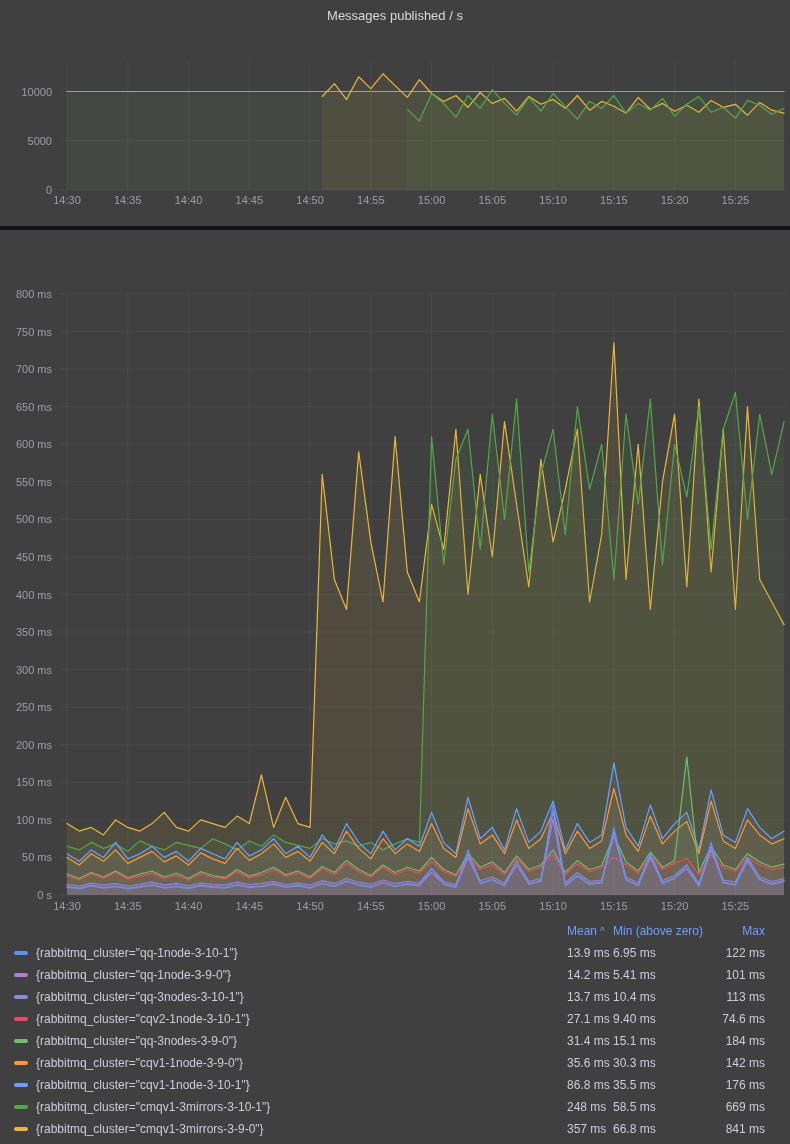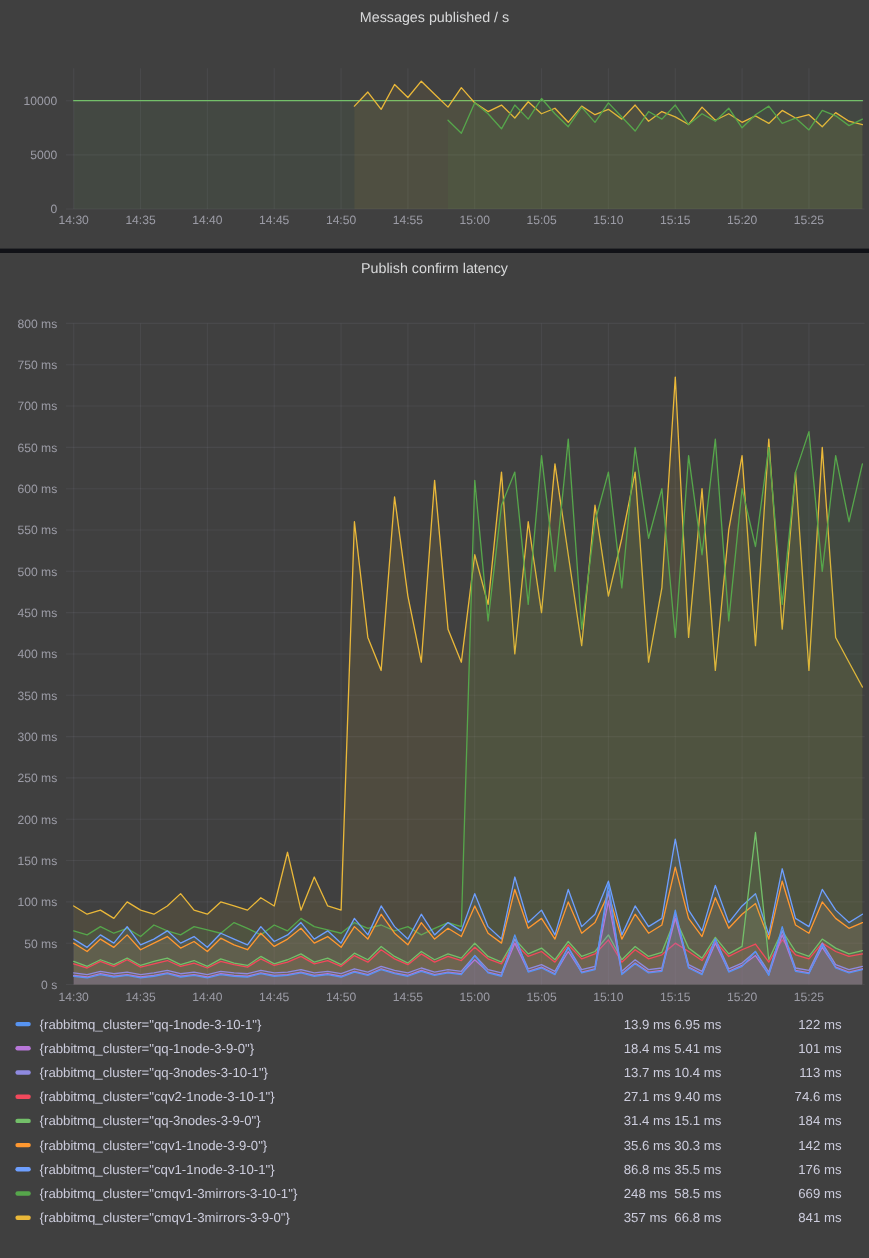--- a/index.html
+++ b/index.html
@@ -79,21 +79,20 @@
         <path d="M67.0,61.5 L79.2,61.5 L91.3,61.5 L103.5,61.5 L115.6,61.5 L127.8,61.5 L139.9,61.5 L152.1,61.5 L164.2,61.5 L176.4,61.5 L188.5,61.5 L200.7,61.5 L212.8,61.5 L225.0,61.5 L237.1,61.5 L249.3,61.5 L261.4,61.5 L273.6,61.5 L285.7,61.5 L297.9,61.5 L310.1,61.5 L322.2,61.5 L334.4,61.5 L346.5,61.5 L358.7,61.5 L370.8,61.5 L383.0,61.5 L395.1,61.5 L407.3,61.5 L419.4,61.5 L431.6,61.5 L443.7,61.5 L455.9,61.5 L468.0,61.5 L480.2,61.5 L492.3,61.5 L504.5,61.5 L516.6,61.5 L528.8,61.5 L540.9,61.5 L553.1,61.5 L565.3,61.5 L577.4,61.5 L589.6,61.5 L601.7,61.5 L613.9,61.5 L626.0,61.5 L638.2,61.5 L650.3,61.5 L662.5,61.5 L674.6,61.5 L686.8,61.5 L698.9,61.5 L711.1,61.5 L723.2,61.5 L735.4,61.5 L747.5,61.5 L759.7,61.5 L771.8,61.5 L784.0,61.5 L784.0,160 L67.0,160 Z" fill="#73BF69" fill-opacity="0.07" stroke="none"></path>
         <path d="M67.0,61.5 L79.2,61.5 L91.3,61.5 L103.5,61.5 L115.6,61.5 L127.8,61.5 L139.9,61.5 L152.1,61.5 L164.2,61.5 L176.4,61.5 L188.5,61.5 L200.7,61.5 L212.8,61.5 L225.0,61.5 L237.1,61.5 L249.3,61.5 L261.4,61.5 L273.6,61.5 L285.7,61.5 L297.9,61.5 L310.1,61.5 L322.2,61.5 L334.4,61.5 L346.5,61.5 L358.7,61.5 L370.8,61.5 L383.0,61.5 L395.1,61.5 L407.3,61.5 L419.4,61.5 L431.6,61.5 L443.7,61.5 L455.9,61.5 L468.0,61.5 L480.2,61.5 L492.3,61.5 L504.5,61.5 L516.6,61.5 L528.8,61.5 L540.9,61.5 L553.1,61.5 L565.3,61.5 L577.4,61.5 L589.6,61.5 L601.7,61.5 L613.9,61.5 L626.0,61.5 L638.2,61.5 L650.3,61.5 L662.5,61.5 L674.6,61.5 L686.8,61.5 L698.9,61.5 L711.1,61.5 L723.2,61.5 L735.4,61.5 L747.5,61.5 L759.7,61.5 L771.8,61.5 L784.0,61.5" fill="none" stroke="#73BF69" stroke-width="1.2" stroke-linejoin="round" stroke-linecap="round"></path>
         <path d="M322.2,66.5 L334.4,53.7 L346.5,69.4 L358.7,46.8 L370.8,58.6 L383.0,43.8 L395.1,55.6 L407.3,67.4 L419.4,49.7 L431.6,63.5 L443.7,71.4 L455.9,65.5 L468.0,77.3 L480.2,62.5 L492.3,73.4 L504.5,68.4 L516.6,81.2 L528.8,66.5 L540.9,74.3 L553.1,69.4 L565.3,78.3 L577.4,65.5 L589.6,80.2 L601.7,71.4 L613.9,76.3 L626.0,83.2 L638.2,67.4 L650.3,79.3 L662.5,73.4 L674.6,81.2 L686.8,75.3 L698.9,82.2 L711.1,70.4 L723.2,77.3 L735.4,74.3 L747.5,85.2 L759.7,72.4 L771.8,80.2 L784.0,83.2 L784.0,160 L322.2,160 Z" fill="#EAB839" fill-opacity="0.07" stroke="none"></path>
         <path d="M322.2,66.5 L334.4,53.7 L346.5,69.4 L358.7,46.8 L370.8,58.6 L383.0,43.8 L395.1,55.6 L407.3,67.4 L419.4,49.7 L431.6,63.5 L443.7,71.4 L455.9,65.5 L468.0,77.3 L480.2,62.5 L492.3,73.4 L504.5,68.4 L516.6,81.2 L528.8,66.5 L540.9,74.3 L553.1,69.4 L565.3,78.3 L577.4,65.5 L589.6,80.2 L601.7,71.4 L613.9,76.3 L626.0,83.2 L638.2,67.4 L650.3,79.3 L662.5,73.4 L674.6,81.2 L686.8,75.3 L698.9,82.2 L711.1,70.4 L723.2,77.3 L735.4,74.3 L747.5,85.2 L759.7,72.4 L771.8,80.2 L784.0,83.2" fill="none" stroke="#EAB839" stroke-width="1.2" stroke-linejoin="round" stroke-linecap="round"></path>
         <path d="M407.3,79.3 L419.4,91.1 L431.6,63.5 L443.7,73.4 L455.9,87.1 L468.0,65.5 L480.2,78.3 L492.3,59.6 L504.5,73.4 L516.6,85.2 L528.8,67.4 L540.9,81.2 L553.1,63.5 L565.3,76.3 L577.4,89.1 L589.6,71.4 L601.7,78.3 L613.9,65.5 L626.0,83.2 L638.2,73.4 L650.3,80.2 L662.5,68.4 L674.6,86.2 L686.8,74.3 L698.9,66.5 L711.1,82.2 L723.2,77.3 L735.4,88.1 L747.5,70.4 L759.7,75.3 L771.8,84.2 L784.0,78.3 L784.0,160 L407.3,160 Z" fill="#56A64B" fill-opacity="0.07" stroke="none"></path>
         <path d="M407.3,79.3 L419.4,91.1 L431.6,63.5 L443.7,73.4 L455.9,87.1 L468.0,65.5 L480.2,78.3 L492.3,59.6 L504.5,73.4 L516.6,85.2 L528.8,67.4 L540.9,81.2 L553.1,63.5 L565.3,76.3 L577.4,89.1 L589.6,71.4 L601.7,78.3 L613.9,65.5 L626.0,83.2 L638.2,73.4 L650.3,80.2 L662.5,68.4 L674.6,86.2 L686.8,74.3 L698.9,66.5 L711.1,82.2 L723.2,77.3 L735.4,88.1 L747.5,70.4 L759.7,75.3 L771.8,84.2 L784.0,78.3" fill="none" stroke="#56A64B" stroke-width="1.2" stroke-linejoin="round" stroke-linecap="round"></path>
       </svg>
   </div>
 
   <div class="panel panel-bottom">
-    <div class="panel-title">Publish confirm latency</div>
     <svg id="chart2" class="chart" width="790" height="642">
         <line x1="67" x2="67" y1="16" y2="617" stroke="rgba(204,204,220,0.07)"></line>
         <line x1="127.76271186440678" x2="127.76271186440678" y1="16" y2="617" stroke="rgba(204,204,220,0.07)"></line>
         <line x1="188.52542372881356" x2="188.52542372881356" y1="16" y2="617" stroke="rgba(204,204,220,0.07)"></line>
         <line x1="249.28813559322032" x2="249.28813559322032" y1="16" y2="617" stroke="rgba(204,204,220,0.07)"></line>
         <line x1="310.0508474576271" x2="310.0508474576271" y1="16" y2="617" stroke="rgba(204,204,220,0.07)"></line>
         <line x1="370.8135593220339" x2="370.8135593220339" y1="16" y2="617" stroke="rgba(204,204,220,0.07)"></line>
         <line x1="431.57627118644064" x2="431.57627118644064" y1="16" y2="617" stroke="rgba(204,204,220,0.07)"></line>
         <line x1="492.33898305084745" x2="492.33898305084745" y1="16" y2="617" stroke="rgba(204,204,220,0.07)"></line>
         <line x1="553.1016949152543" x2="553.1016949152543" y1="16" y2="617" stroke="rgba(204,204,220,0.07)"></line>
@@ -159,31 +158,38 @@
         <path d="M67.0,598.2 L79.2,602.0 L91.3,596.0 L103.5,600.5 L115.6,594.5 L127.8,601.2 L139.9,598.2 L152.1,595.2 L164.2,600.5 L176.4,597.5 L188.5,602.0 L200.7,596.0 L212.8,599.0 L225.0,601.2 L237.1,593.7 L249.3,599.7 L261.4,596.7 L273.6,591.5 L285.7,598.2 L297.9,595.2 L310.1,600.5 L322.2,590.7 L334.4,596.7 L346.5,585.4 L358.7,593.7 L370.8,599.0 L383.0,589.2 L395.1,596.7 L407.3,591.5 L419.4,595.2 L431.6,583.2 L443.7,593.7 L455.9,598.2 L468.0,579.4 L480.2,591.5 L492.3,587.0 L504.5,596.7 L516.6,580.9 L528.8,593.7 L540.9,589.2 L553.1,576.4 L565.3,596.7 L577.4,585.4 L589.6,593.7 L601.7,590.0 L613.9,579.4 L626.0,587.0 L638.2,595.2 L650.3,577.9 L662.5,591.5 L674.6,585.4 L686.8,580.2 L698.9,596.7 L711.1,576.4 L723.2,590.0 L735.4,593.7 L747.5,579.4 L759.7,587.0 L771.8,591.5 L784.0,589.2 L784.0,617 L67.0,617 Z" fill="#F2495C" fill-opacity="0.09" stroke="none"></path>
         <path d="M67.0,598.2 L79.2,602.0 L91.3,596.0 L103.5,600.5 L115.6,594.5 L127.8,601.2 L139.9,598.2 L152.1,595.2 L164.2,600.5 L176.4,597.5 L188.5,602.0 L200.7,596.0 L212.8,599.0 L225.0,601.2 L237.1,593.7 L249.3,599.7 L261.4,596.7 L273.6,591.5 L285.7,598.2 L297.9,595.2 L310.1,600.5 L322.2,590.7 L334.4,596.7 L346.5,585.4 L358.7,593.7 L370.8,599.0 L383.0,589.2 L395.1,596.7 L407.3,591.5 L419.4,595.2 L431.6,583.2 L443.7,593.7 L455.9,598.2 L468.0,579.4 L480.2,591.5 L492.3,587.0 L504.5,596.7 L516.6,580.9 L528.8,593.7 L540.9,589.2 L553.1,576.4 L565.3,596.7 L577.4,585.4 L589.6,593.7 L601.7,590.0 L613.9,579.4 L626.0,587.0 L638.2,595.2 L650.3,577.9 L662.5,591.5 L674.6,585.4 L686.8,580.2 L698.9,596.7 L711.1,576.4 L723.2,590.0 L735.4,593.7 L747.5,579.4 L759.7,587.0 L771.8,591.5 L784.0,589.2" fill="none" stroke="#F2495C" stroke-width="1.2" stroke-linejoin="round" stroke-linecap="round"></path>
         <path d="M67.0,606.5 L79.2,608.0 L91.3,605.0 L103.5,607.2 L115.6,605.7 L127.8,608.0 L139.9,606.5 L152.1,604.2 L164.2,607.2 L176.4,605.7 L188.5,608.0 L200.7,605.0 L212.8,606.5 L225.0,607.2 L237.1,604.2 L249.3,606.5 L261.4,605.7 L273.6,603.5 L285.7,606.5 L297.9,605.0 L310.1,607.2 L322.2,602.7 L334.4,605.7 L346.5,600.5 L358.7,604.2 L370.8,606.5 L383.0,602.0 L395.1,605.7 L407.3,603.5 L419.4,605.0 L431.6,590.7 L443.7,603.5 L455.9,606.5 L468.0,575.7 L480.2,602.7 L492.3,599.0 L504.5,605.0 L516.6,583.2 L528.8,603.5 L540.9,600.5 L553.1,532.1 L565.3,605.0 L577.4,594.5 L589.6,603.5 L601.7,602.0 L613.9,553.1 L626.0,599.0 L638.2,605.0 L650.3,575.7 L662.5,602.7 L674.6,597.5 L686.8,587.0 L698.9,605.7 L711.1,568.2 L723.2,602.0 L735.4,604.2 L747.5,579.4 L759.7,599.0 L771.8,603.5 L784.0,600.5 L784.0,617 L67.0,617 Z" fill="#8F8AE0" fill-opacity="0.09" stroke="none"></path>
         <path d="M67.0,606.5 L79.2,608.0 L91.3,605.0 L103.5,607.2 L115.6,605.7 L127.8,608.0 L139.9,606.5 L152.1,604.2 L164.2,607.2 L176.4,605.7 L188.5,608.0 L200.7,605.0 L212.8,606.5 L225.0,607.2 L237.1,604.2 L249.3,606.5 L261.4,605.7 L273.6,603.5 L285.7,606.5 L297.9,605.0 L310.1,607.2 L322.2,602.7 L334.4,605.7 L346.5,600.5 L358.7,604.2 L370.8,606.5 L383.0,602.0 L395.1,605.7 L407.3,603.5 L419.4,605.0 L431.6,590.7 L443.7,603.5 L455.9,606.5 L468.0,575.7 L480.2,602.7 L492.3,599.0 L504.5,605.0 L516.6,583.2 L528.8,603.5 L540.9,600.5 L553.1,532.1 L565.3,605.0 L577.4,594.5 L589.6,603.5 L601.7,602.0 L613.9,553.1 L626.0,599.0 L638.2,605.0 L650.3,575.7 L662.5,602.7 L674.6,597.5 L686.8,587.0 L698.9,605.7 L711.1,568.2 L723.2,602.0 L735.4,604.2 L747.5,579.4 L759.7,599.0 L771.8,603.5 L784.0,600.5" fill="none" stroke="#8F8AE0" stroke-width="1.2" stroke-linejoin="round" stroke-linecap="round"></path>
         <path d="M67.0,608.7 L79.2,610.2 L91.3,607.2 L103.5,609.5 L115.6,608.0 L127.8,610.2 L139.9,608.7 L152.1,606.5 L164.2,609.5 L176.4,608.0 L188.5,610.2 L200.7,607.2 L212.8,608.7 L225.0,609.5 L237.1,606.5 L249.3,608.7 L261.4,608.0 L273.6,605.7 L285.7,608.7 L297.9,607.2 L310.1,609.5 L322.2,605.0 L334.4,608.0 L346.5,602.7 L358.7,606.5 L370.8,608.7 L383.0,604.2 L395.1,608.0 L407.3,605.7 L419.4,607.2 L431.6,594.5 L443.7,605.7 L455.9,608.7 L468.0,579.4 L480.2,605.0 L492.3,601.2 L504.5,607.2 L516.6,587.0 L528.8,605.7 L540.9,602.7 L553.1,541.1 L565.3,607.2 L577.4,597.5 L589.6,605.7 L601.7,604.2 L613.9,556.9 L626.0,601.2 L638.2,607.2 L650.3,579.4 L662.5,605.0 L674.6,599.7 L686.8,590.7 L698.9,608.0 L711.1,571.9 L723.2,604.2 L735.4,606.5 L747.5,583.2 L759.7,601.2 L771.8,605.7 L784.0,602.7 L784.0,617 L67.0,617 Z" fill="#B877D9" fill-opacity="0.09" stroke="none"></path>
         <path d="M67.0,608.7 L79.2,610.2 L91.3,607.2 L103.5,609.5 L115.6,608.0 L127.8,610.2 L139.9,608.7 L152.1,606.5 L164.2,609.5 L176.4,608.0 L188.5,610.2 L200.7,607.2 L212.8,608.7 L225.0,609.5 L237.1,606.5 L249.3,608.7 L261.4,608.0 L273.6,605.7 L285.7,608.7 L297.9,607.2 L310.1,609.5 L322.2,605.0 L334.4,608.0 L346.5,602.7 L358.7,606.5 L370.8,608.7 L383.0,604.2 L395.1,608.0 L407.3,605.7 L419.4,607.2 L431.6,594.5 L443.7,605.7 L455.9,608.7 L468.0,579.4 L480.2,605.0 L492.3,601.2 L504.5,607.2 L516.6,587.0 L528.8,605.7 L540.9,602.7 L553.1,541.1 L565.3,607.2 L577.4,597.5 L589.6,605.7 L601.7,604.2 L613.9,556.9 L626.0,601.2 L638.2,607.2 L650.3,579.4 L662.5,605.0 L674.6,599.7 L686.8,590.7 L698.9,608.0 L711.1,571.9 L723.2,604.2 L735.4,606.5 L747.5,583.2 L759.7,601.2 L771.8,605.7 L784.0,602.7" fill="none" stroke="#B877D9" stroke-width="1.2" stroke-linejoin="round" stroke-linecap="round"></path>
         <path d="M67.0,609.5 L79.2,611.0 L91.3,608.0 L103.5,610.2 L115.6,608.7 L127.8,611.0 L139.9,609.5 L152.1,607.2 L164.2,610.2 L176.4,608.7 L188.5,611.0 L200.7,608.0 L212.8,609.5 L225.0,610.2 L237.1,607.2 L249.3,609.5 L261.4,608.7 L273.6,606.5 L285.7,609.5 L297.9,608.0 L310.1,610.2 L322.2,605.7 L334.4,608.7 L346.5,603.5 L358.7,607.2 L370.8,609.5 L383.0,605.0 L395.1,608.7 L407.3,606.5 L419.4,608.0 L431.6,590.7 L443.7,606.5 L455.9,609.5 L468.0,571.9 L480.2,605.7 L492.3,602.0 L504.5,608.0 L516.6,583.2 L528.8,606.5 L540.9,603.5 L553.1,525.3 L565.3,608.0 L577.4,598.2 L589.6,606.5 L601.7,605.0 L613.9,549.4 L626.0,602.0 L638.2,608.0 L650.3,575.7 L662.5,605.7 L674.6,600.5 L686.8,587.0 L698.9,608.7 L711.1,564.4 L723.2,605.0 L735.4,607.2 L747.5,580.9 L759.7,602.0 L771.8,606.5 L784.0,603.5 L784.0,617 L67.0,617 Z" fill="#5794F2" fill-opacity="0.09" stroke="none"></path>
         <path d="M67.0,609.5 L79.2,611.0 L91.3,608.0 L103.5,610.2 L115.6,608.7 L127.8,611.0 L139.9,609.5 L152.1,607.2 L164.2,610.2 L176.4,608.7 L188.5,611.0 L200.7,608.0 L212.8,609.5 L225.0,610.2 L237.1,607.2 L249.3,609.5 L261.4,608.7 L273.6,606.5 L285.7,609.5 L297.9,608.0 L310.1,610.2 L322.2,605.7 L334.4,608.7 L346.5,603.5 L358.7,607.2 L370.8,609.5 L383.0,605.0 L395.1,608.7 L407.3,606.5 L419.4,608.0 L431.6,590.7 L443.7,606.5 L455.9,609.5 L468.0,571.9 L480.2,605.7 L492.3,602.0 L504.5,608.0 L516.6,583.2 L528.8,606.5 L540.9,603.5 L553.1,525.3 L565.3,608.0 L577.4,598.2 L589.6,606.5 L601.7,605.0 L613.9,549.4 L626.0,602.0 L638.2,608.0 L650.3,575.7 L662.5,605.7 L674.6,600.5 L686.8,587.0 L698.9,608.7 L711.1,564.4 L723.2,605.0 L735.4,607.2 L747.5,580.9 L759.7,602.0 L771.8,606.5 L784.0,603.5" fill="none" stroke="#5794F2" stroke-width="1.2" stroke-linejoin="round" stroke-linecap="round"></path>
       </svg>
     <div class="legend" id="legend">
+        <div class="legend-row legend-header">
+          <span class="swatch"></span>
+          <span class="l-label"></span>
+          <span class="l-mean l-cell">Mean<span class="sort-caret">^</span></span>
+          <span class="l-min l-cell">Min (above zero)</span>
+          <span class="l-max l-cell">Max</span>
+        </div>
         <div class="legend-row">
           <span class="swatch" style="background: rgb(87, 148, 242);"></span>
           <span class="l-label">{rabbitmq_cluster="qq-1node-3-10-1"}</span>
           <span class="l-mean">13.9 ms</span>
           <span class="l-min">6.95 ms</span>
           <span class="l-max">122 ms</span>
         </div>
         <div class="legend-row">
           <span class="swatch" style="background: rgb(184, 119, 217);"></span>
           <span class="l-label">{rabbitmq_cluster="qq-1node-3-9-0"}</span>
-          <span class="l-mean">18.4 ms</span>
+          <span class="l-mean">14.2 ms</span>
           <span class="l-min">5.41 ms</span>
           <span class="l-max">101 ms</span>
         </div>
         <div class="legend-row">
           <span class="swatch" style="background: rgb(143, 138, 224);"></span>
           <span class="l-label">{rabbitmq_cluster="qq-3nodes-3-10-1"}</span>
           <span class="l-mean">13.7 ms</span>
           <span class="l-min">10.4 ms</span>
           <span class="l-max">113 ms</span>
         </div>

